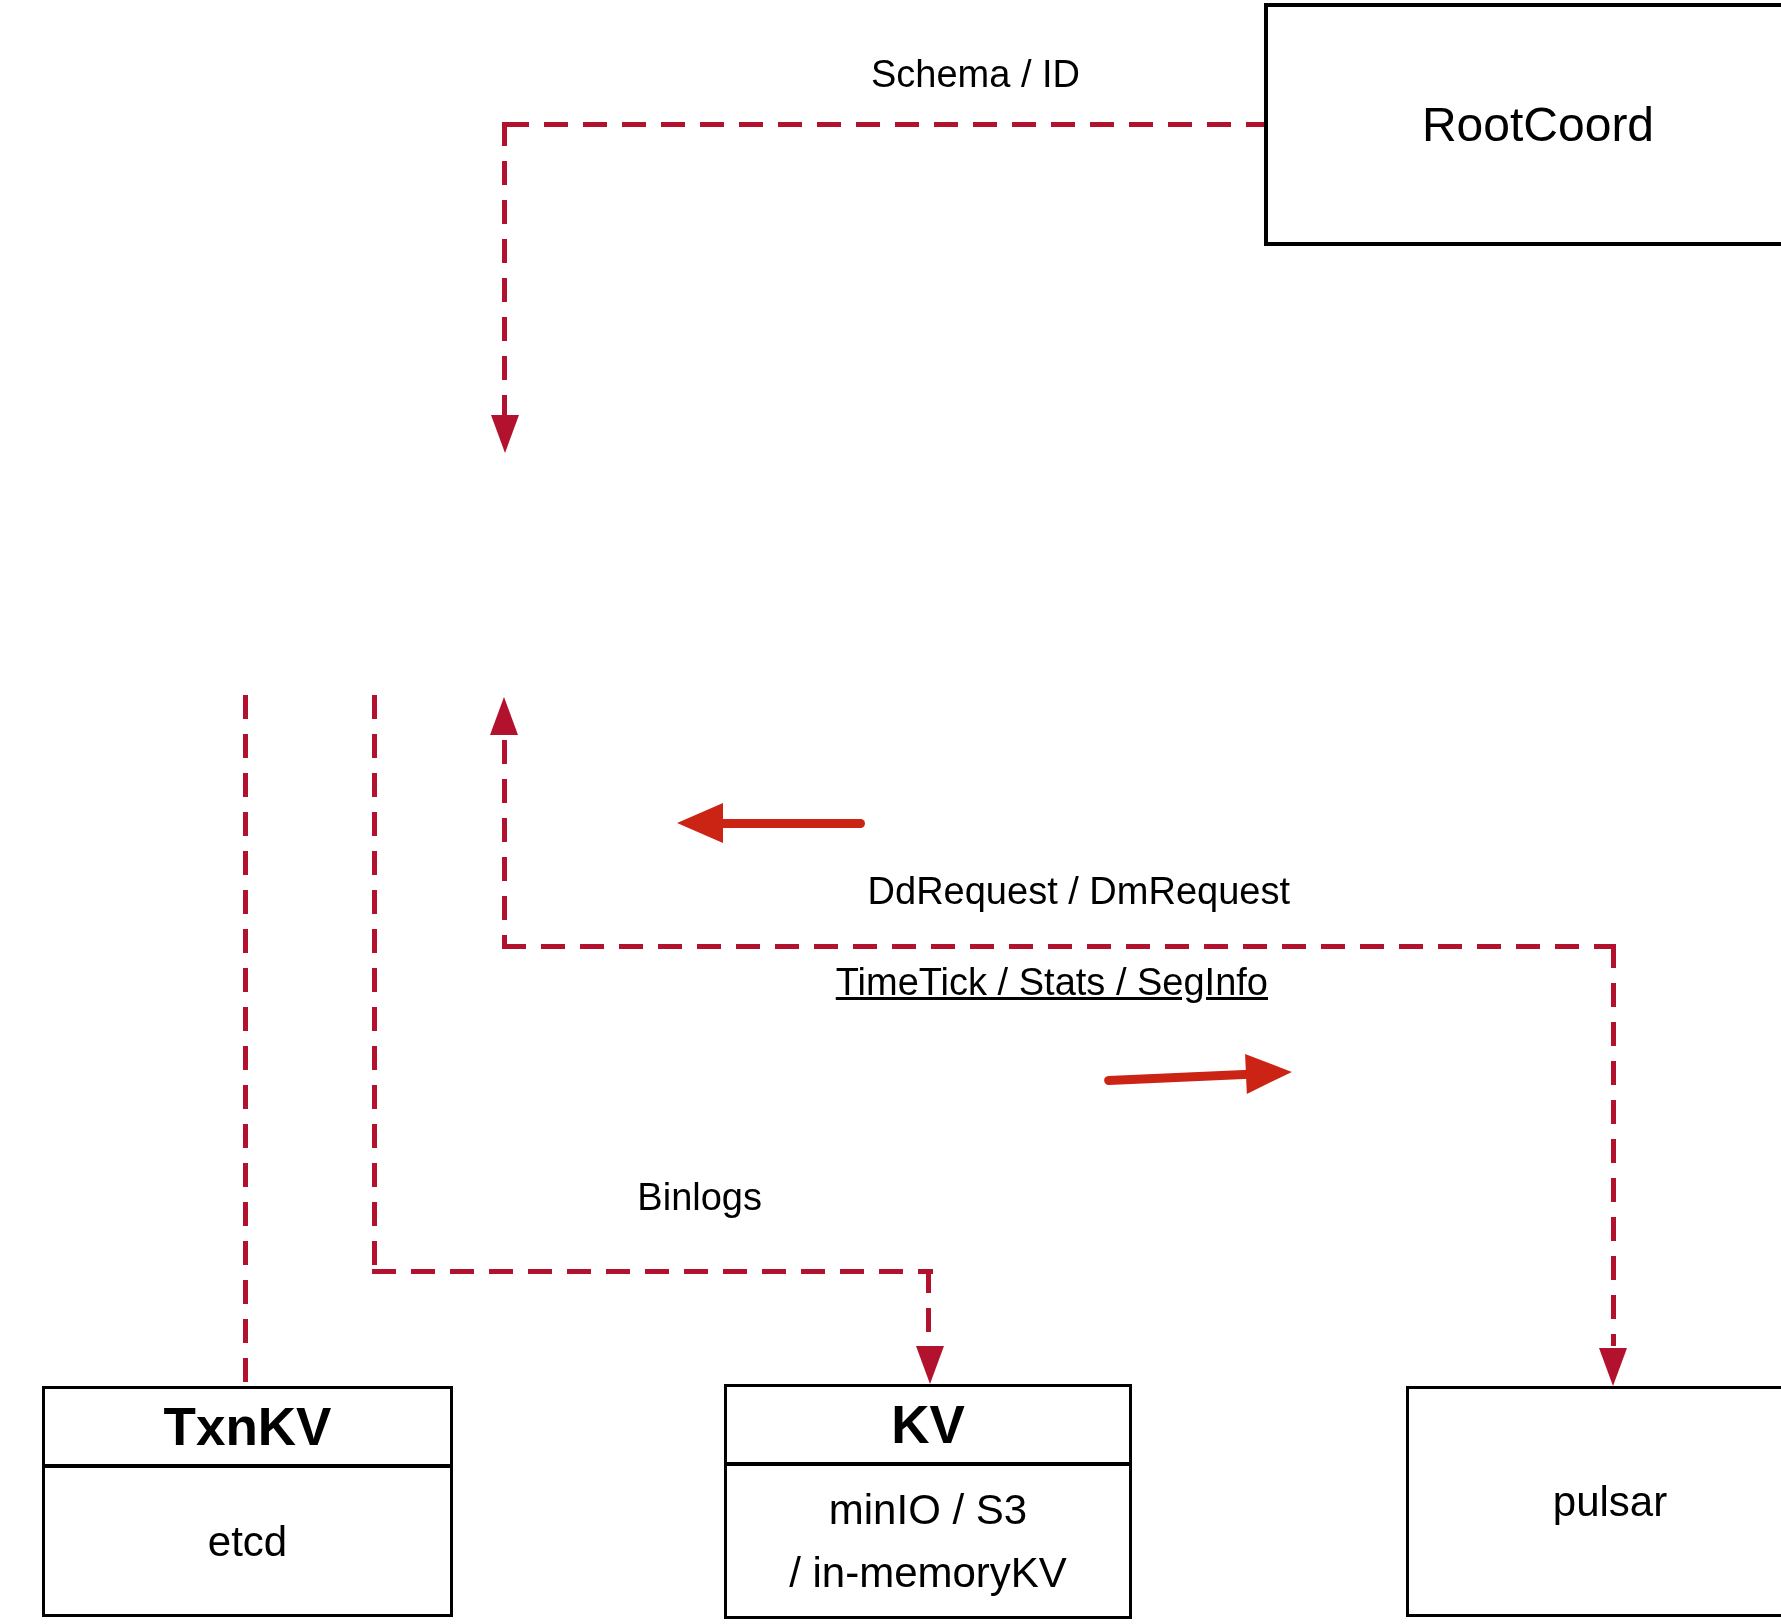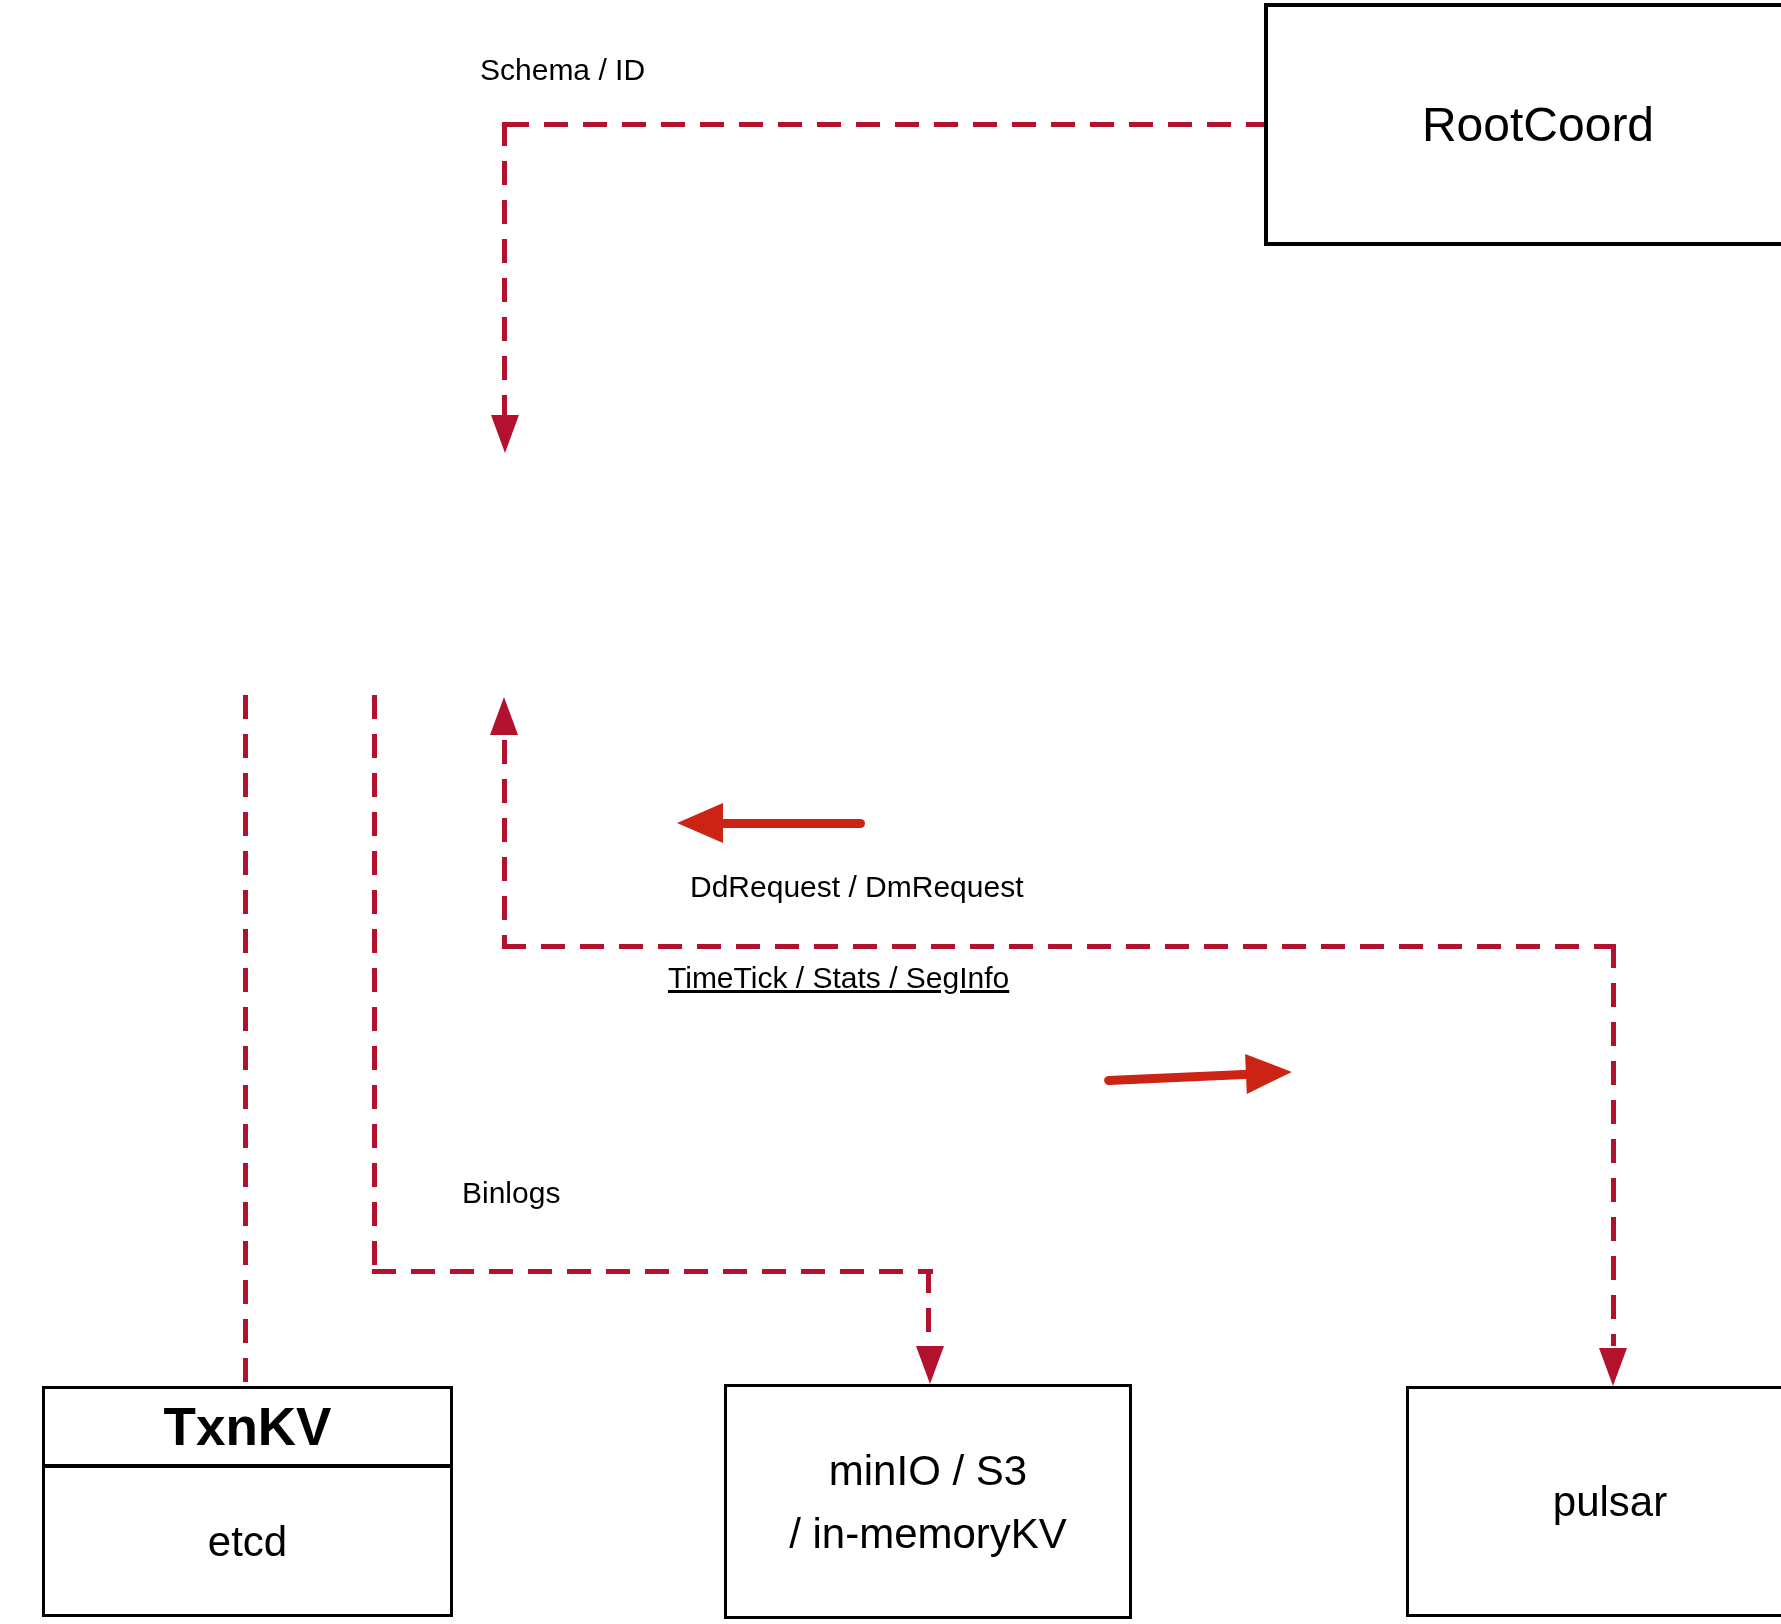--- a/index.html
+++ b/index.html
@@ -52,21 +52,21 @@
     display:flex;align-items:center;justify-content:center;
     font-weight:bold;font-size:53px;
   }
   .tbox-body{
     flex:1;display:flex;flex-direction:column;
     align-items:center;justify-content:center;
     font-size:42px;line-height:1.5;text-align:center;
   }
   
   .elabel{
-    position:absolute;font-size:30px;text-align:left;line-height:1.15;
+    position:absolute;font-size:38px;text-align:right;line-height:1.15;
     color:var(--label-text);white-space:nowrap;
   }
   .elabel-schema{left:440px;top:53px;width:600px;}
   .elabel-ddreq{left:650px;top:870px;width:600px;}
   .elabel-timetick{left:628px;top:961px;width:600px;text-decoration:underline;}
   .elabel-binlogs{left:422px;top:1176px;width:300px;}
   
   .dash-h{
     position:absolute;height:5px;
     background:repeating-linear-gradient(to right,var(--dashed-line) 0 24px,transparent 24px 39px);
@@ -133,20 +133,23 @@
   <div class="tbox tbox-txnkv">
     <div class="tbox-header">
       <span>TxnKV</span>
     </div>
     <div class="tbox-body">
       <span>etcd</span>
     </div>
   </div>
 
   <div class="tbox tbox-kv">
+    <div class="tbox-header">
+      <span>KV</span>
+    </div>
     <div class="tbox-body">
       <span>minIO / S3</span>
       <span>/ in-memoryKV</span>
     </div>
   </div>
 
   <div class="tbox tbox-msgstream">
     <div class="tbox-body">
       <span>pulsar</span>
     </div>

